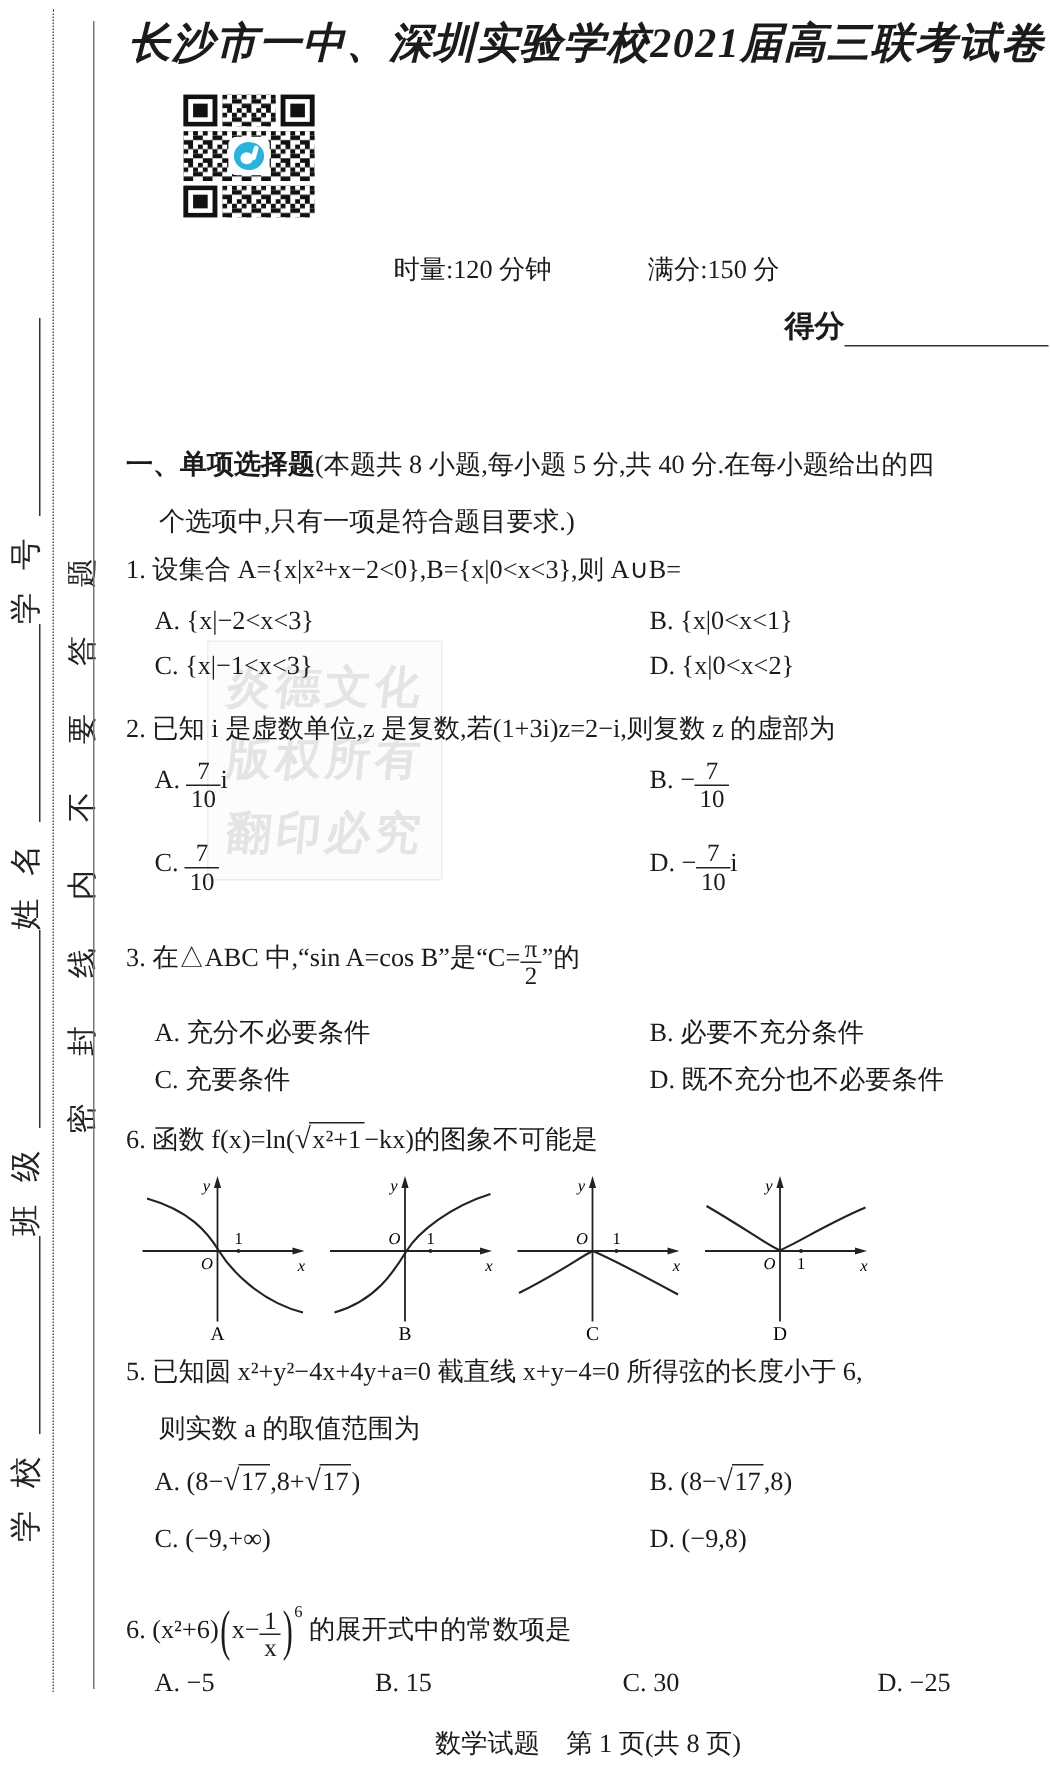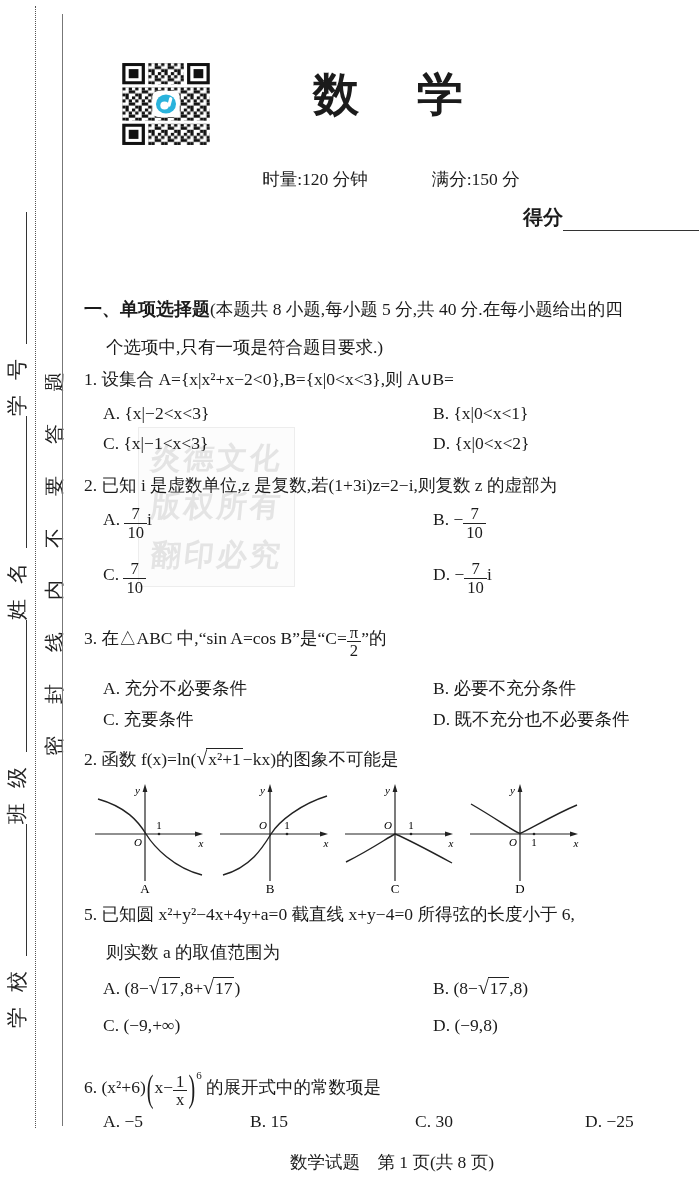--- a/index.html
+++ b/index.html
@@ -76,20 +76,21 @@
   <div class="seal-warning">密封线内不要答题</div>
   <div class="dotted-line"></div>
   <div class="solid-line"></div>
 
   <div class="watermark">
     <div>炎德文化</div>
     <div>版权所有</div>
     <div>翻印必究</div>
   </div>
 
+  <div class="exam-title">长沙市一中、深圳实验学校2021届高三联考试卷</div>
 
   <svg class="qr" width="94" height="88" viewBox="0 0 58 58" preserveAspectRatio="none">
     <rect width="58" height="58" fill="#fff"></rect>
     <defs>
       <pattern id="qrp" width="8" height="8" patternUnits="userSpaceOnUse">
         <rect x="0" y="0" width="2" height="2" fill="#111"></rect>
         <rect x="4" y="0" width="2" height="2" fill="#111"></rect>
         <rect x="2" y="2" width="2" height="2" fill="#111"></rect>
         <rect x="6" y="2" width="2" height="2" fill="#111"></rect>
         <rect x="0" y="4" width="2" height="2" fill="#111"></rect>
@@ -117,21 +118,20 @@
       <rect x="6" y="46" width="6" height="6"></rect>
     </g>
     <g>
       <rect x="20.5" y="20.5" width="17" height="17" rx="3.5" fill="#fff"></rect>
       <circle cx="29" cy="29" r="6.2" fill="#2ab3dc"></circle>
       <circle cx="28.1" cy="30" r="2.6" fill="#fff"></circle>
       <rect x="30.4" y="24.4" width="2" height="6.4" rx="1" fill="#fff" transform="rotate(14 31.4 27.6)"></rect>
     </g>
   </svg>
 
-  <div class="subject">数　学</div>
 
   <div class="info-row">
     <span>时量:120 分钟</span>
     <span>满分:150 分</span>
   </div>
 
   <div class="score-row">
     <span>得分</span>
     <span class="score-blank"></span>
   </div>
@@ -174,21 +174,21 @@
       <span>3. 在△ABC 中,“sin A=cos B”是“C=</span><span class="frac"><span class="fn">π</span><span class="fd">2</span></span><span>”的</span>
     </div>
     <div class="opt c1" style="top:60px;">A. 充分不必要条件</div>
     <div class="opt c2" style="top:60px;">B. 必要不充分条件</div>
     <div class="opt c1" style="top:91px;">C. 充要条件</div>
     <div class="opt c2" style="top:91px;">D. 既不充分也不必要条件</div>
   </div>
 
   <div class="q" style="top:742px;height:160px;">
     <div class="stem" style="line-height:34px;">
-      <span>2. 函数 f(x)=ln(</span><span class="sqrt"><span class="sym">√</span><span class="rad">x²+1</span></span><span>−kx)的图象不可能是</span>
+      <span>6. 函数 f(x)=ln(</span><span class="sqrt"><span class="sym">√</span><span class="rad">x²+1</span></span><span>−kx)的图象不可能是</span>
     </div>
     <div class="graphs">
 
       <svg class="fgraph" width="115" height="112" viewBox="0 0 115 112">
         <line x1="3" y1="52" x2="107" y2="52" stroke="#222" stroke-width="1.2"></line>
         <polygon points="111,52 103,49.6 103,54.4" fill="#222"></polygon>
         <line x1="53" y1="7" x2="53" y2="99" stroke="#222" stroke-width="1.2"></line>
         <polygon points="53,2 50.6,10 55.4,10" fill="#222"></polygon>
         <path d="M6,17 C34,25 46,39 54,52 C62,65 82,86 110,93" fill="none" stroke="#222" stroke-width="1.4"></path>
         <circle cx="67" cy="52" r="1.3" fill="#222"></circle>

